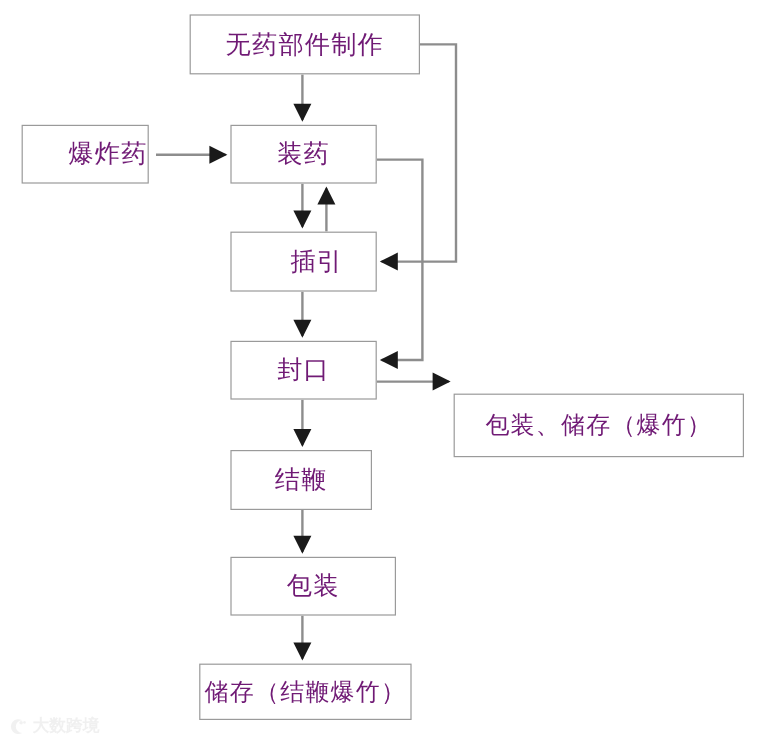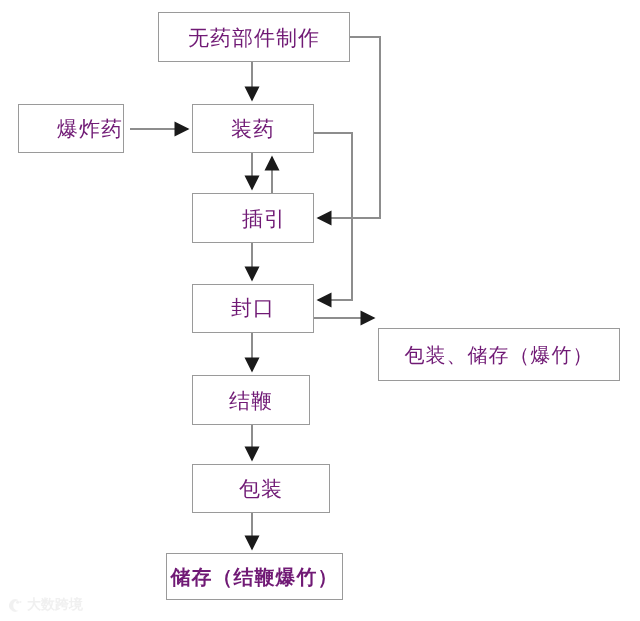--- a/index.html
+++ b/index.html
@@ -131,21 +131,21 @@
   </div>
 
   <div class="node" style="left:192px; top:375px; width:118px; height:50px;">
     <span>结鞭</span>
   </div>
 
   <div class="node" style="left:192px; top:464px; width:138px; height:49px;">
     <span>包装</span>
   </div>
 
-  <div class="node wide" style="left:166px; top:553px; width:177px; height:47px;font-weight:bold;">
+  <div class="node wide" style="left:166px; top:553px; width:177px; height:47px;">
     <span>储存（结鞭爆竹）</span>
   </div>
 
   <div class="watermark">
     <span class="wm-mark">
       <svg width="17" height="17" viewBox="0 0 17 17" xmlns="http://www.w3.org/2000/svg">
         <path d="M12.5 3.2 A6.2 6.2 0 1 0 12.5 13.8 A5 5 0 1 1 12.5 3.2 Z" fill="#dcdcdc"></path>
         <circle cx="11.6" cy="5.3" r="1.5" fill="#dcdcdc"></circle>
         <circle cx="14.4" cy="5.0" r="1.1" fill="#dcdcdc"></circle>
       </svg>

